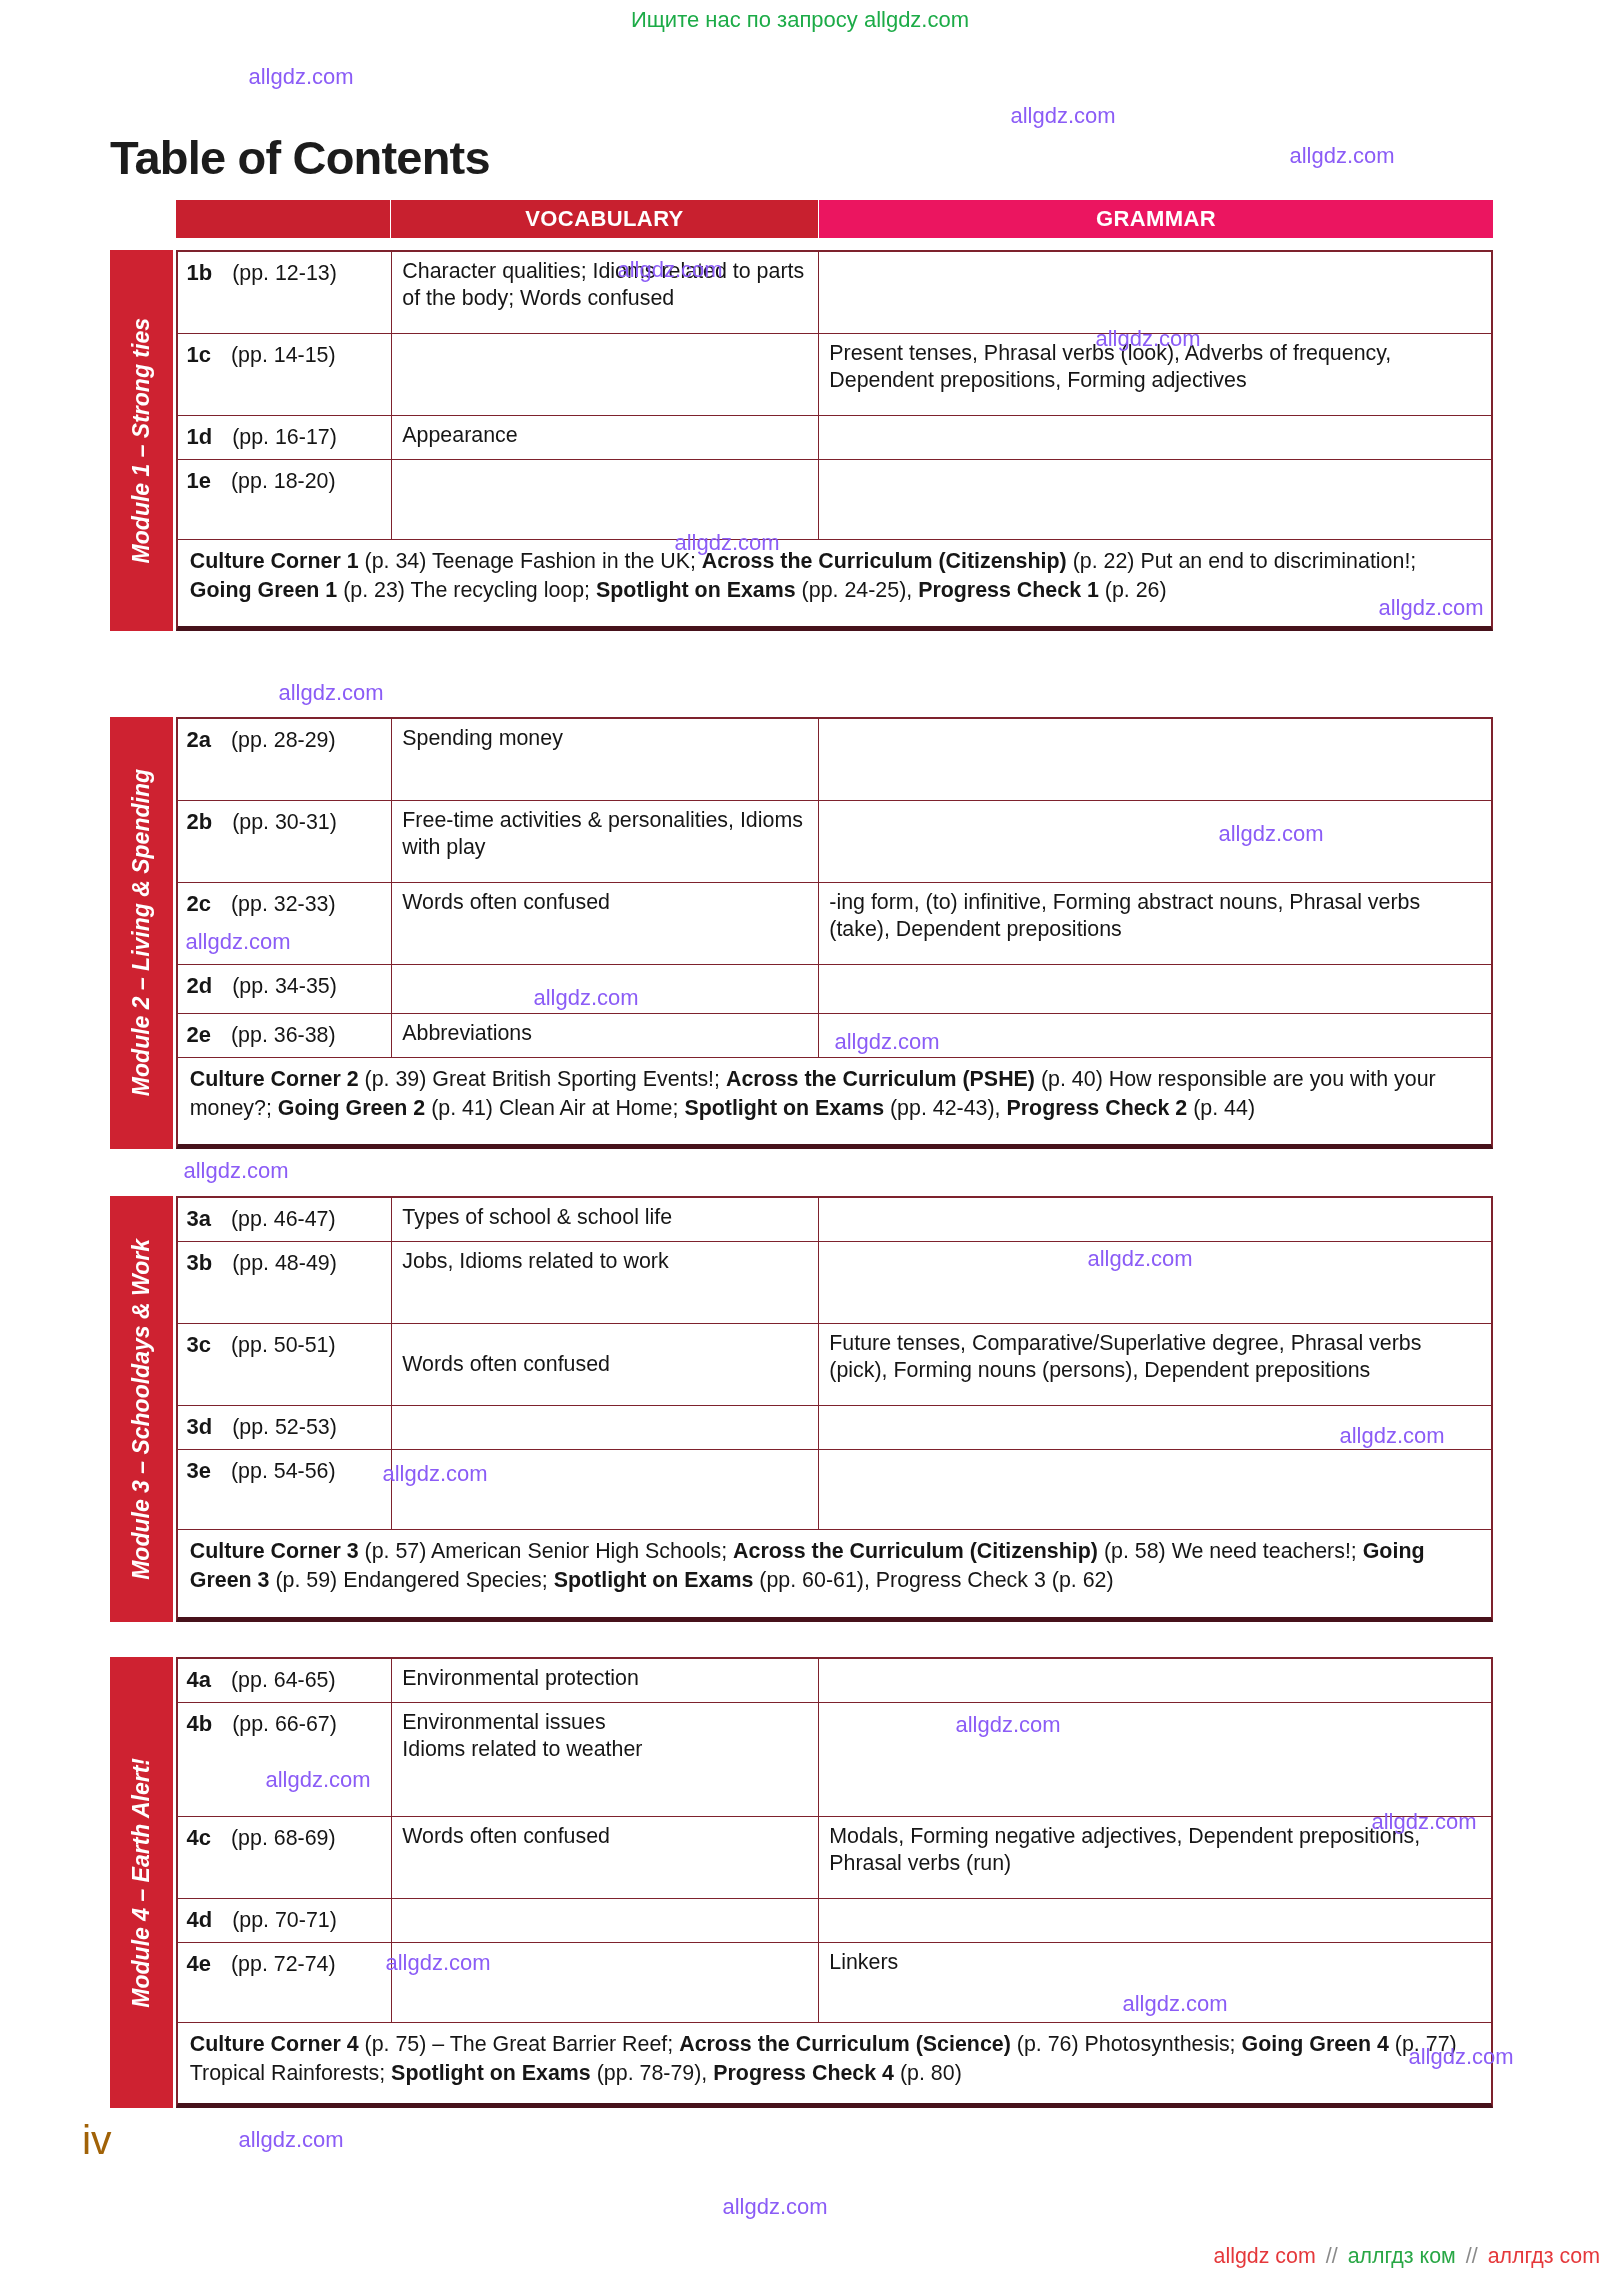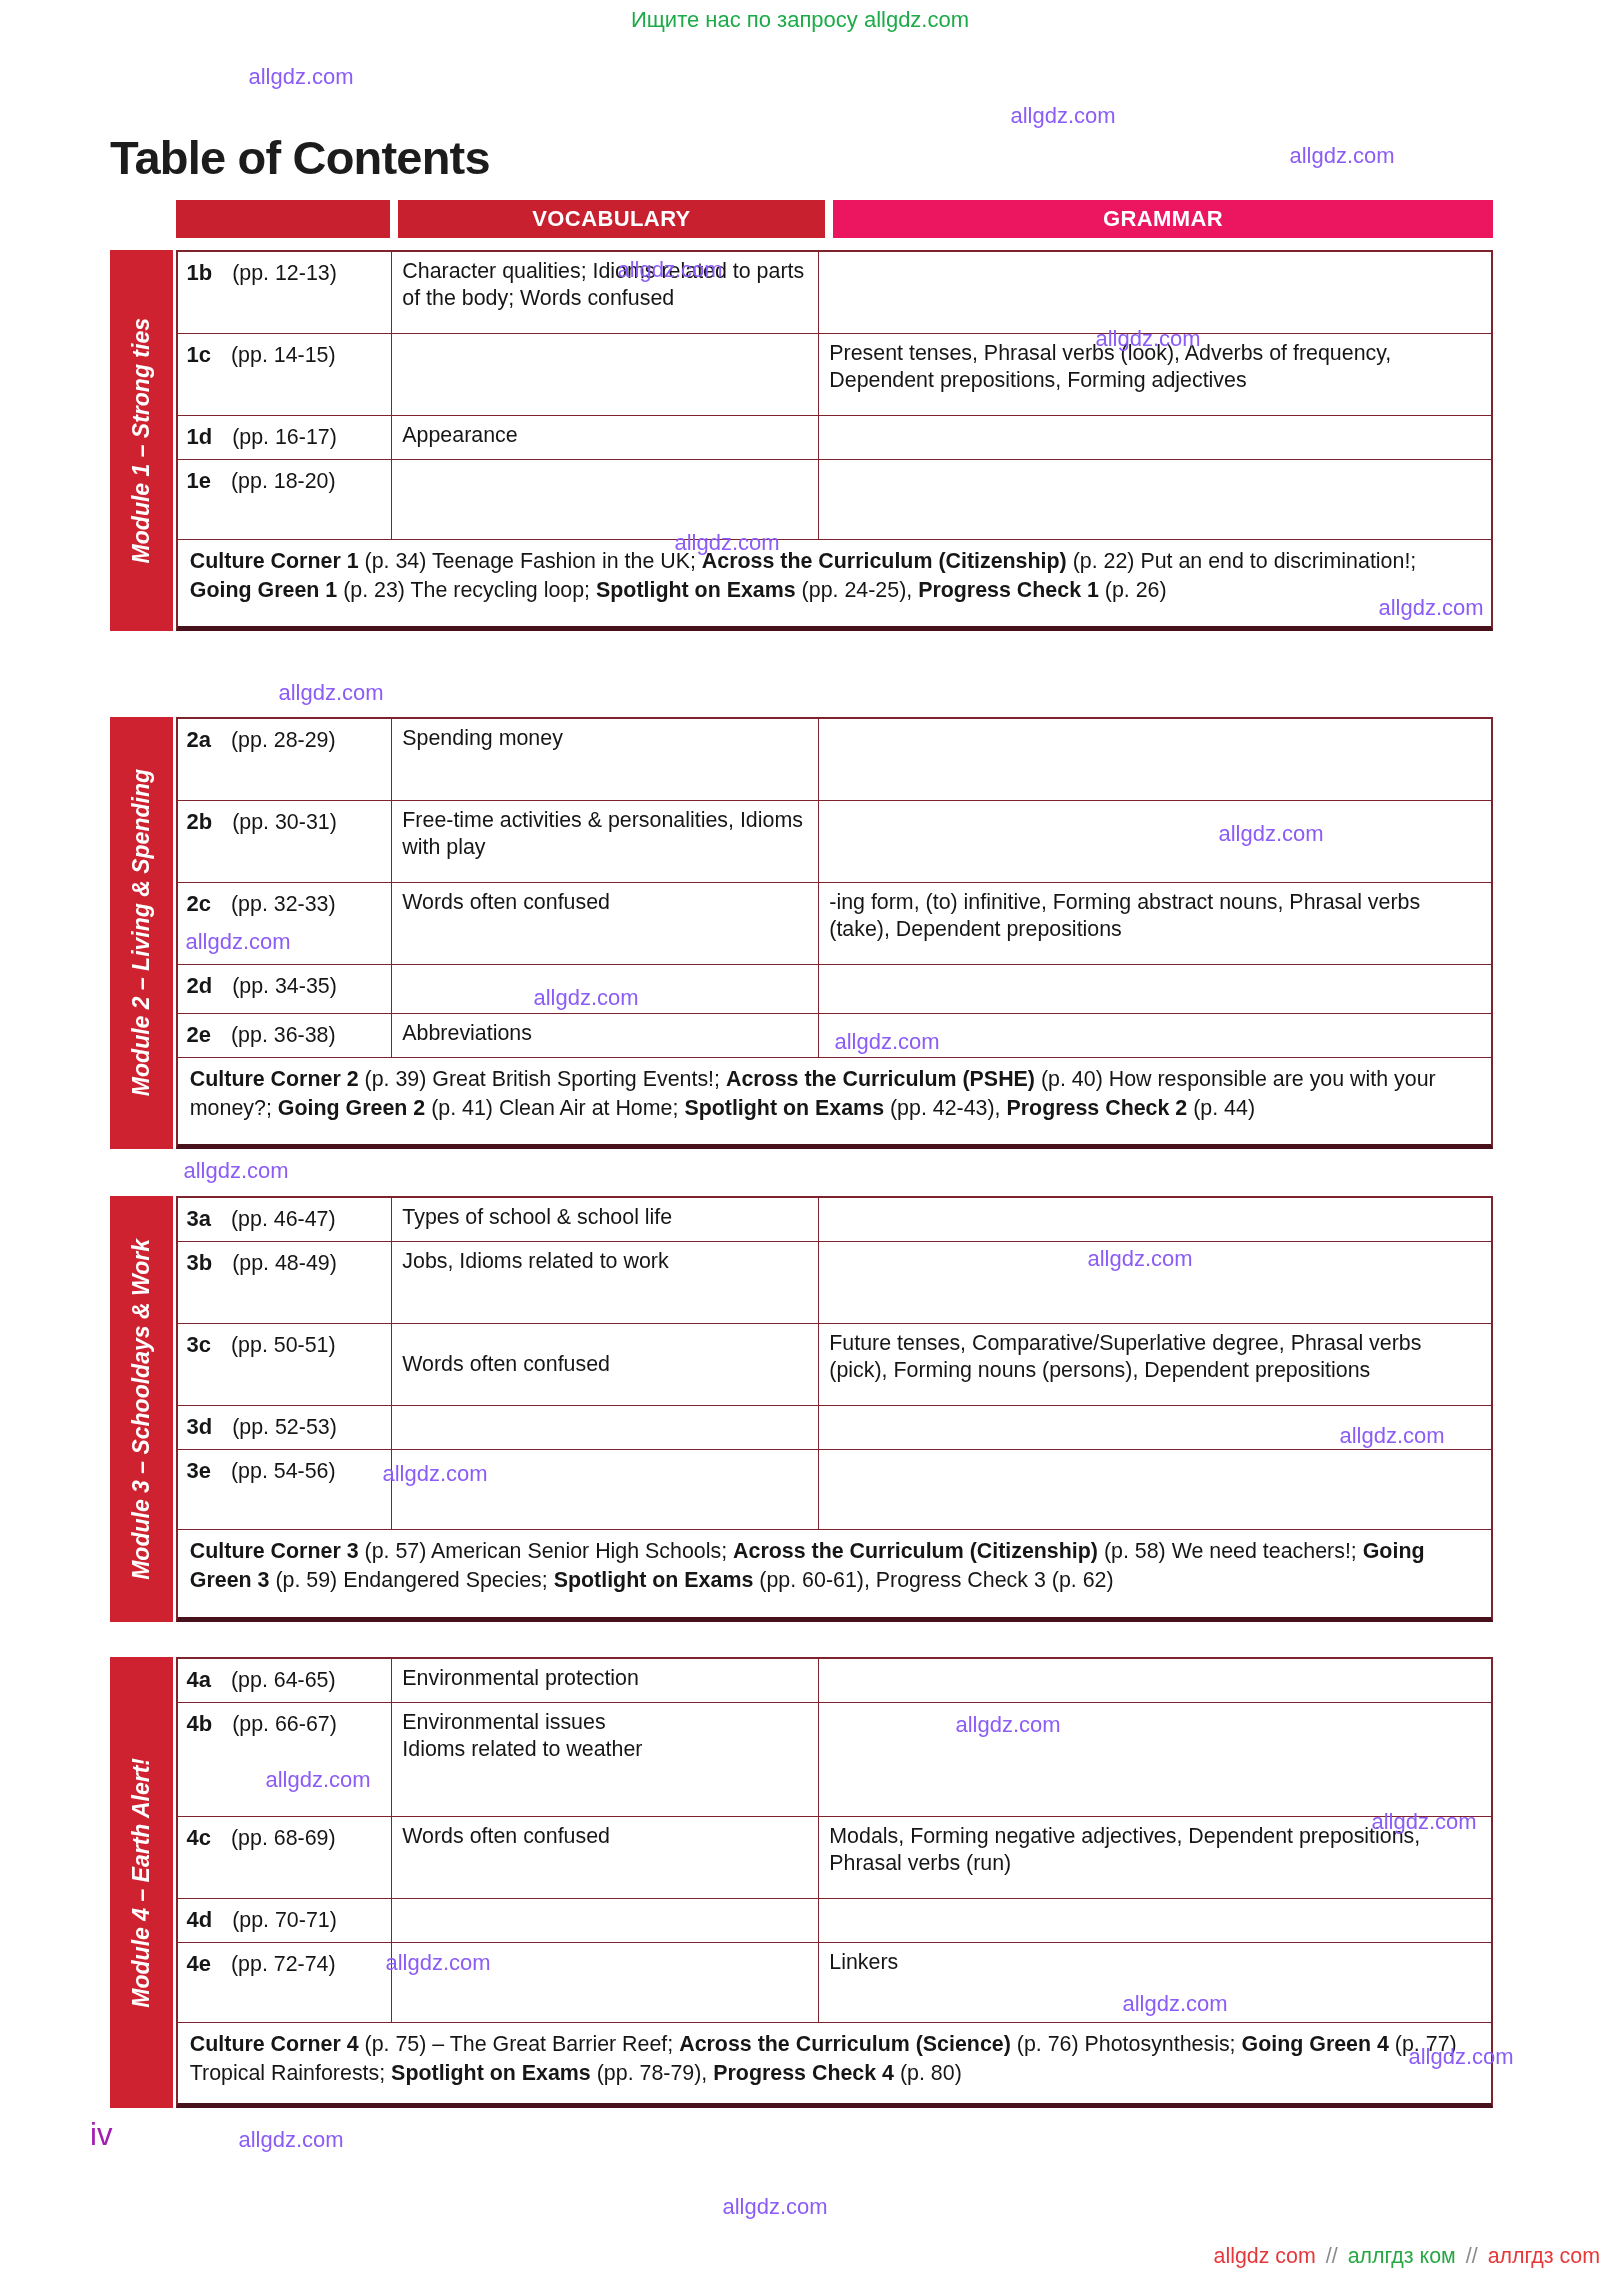--- a/index.html
+++ b/index.html
@@ -17,21 +17,21 @@
   }
   .title-wrap {
     position: absolute; top: 130px; left: 110px; width: 1383px;
     text-align: left;
   }
   .title {
     font-size: 47px; font-weight: bold; color: #1c1c1c; letter-spacing: -0.8px;
   }
   .col-header {
     position: absolute; top: 200px; left: 176px; width: 1317px; height: 38px;
-    display: flex; gap: 8px;
+    display: flex; gap: 1px;
   }
   .hcell {
     display: flex; align-items: center; justify-content: center;
     color: #fff; font-weight: bold; font-size: 22px; letter-spacing: 0.4px;
   }
   .hcell.blank   { width: 214px; background: #c8202f; }
   .hcell.vocab   { width: 427px; background: #c8202f; }
   .hcell.grammar { flex: 1;      background: #eb1560; }
 
   .module { position: absolute; left: 110px; width: 1383px; display: flex; }
@@ -60,21 +60,21 @@
   .vmid { display: flex; align-items: center; }
   .lesson-id { font-weight: bold; font-size: 22px; }
   .lesson-pages { margin-left: 20px; font-size: 21.4px; }
   .culture { padding: 7.4px 11.5px; font-size: 21.4px; line-height: 1.35; }
   .culture b { font-weight: bold; }
 
   .watermark {
     position: absolute; transform: translate(-50%,-50%);
     font-size: 22px; color: #8b5cf6; z-index: 9; white-space: nowrap;
   }
-  .page-num { position: absolute; left: 90px; top: 2117px; font-size: 31px; color: #a21caf; }
+  .page-num { position: absolute; left: 82px; top: 2117px; font-size: 41px; color: #a16207; }
   .footer-line {
     position: absolute; top: 2244px; left: 0; width: 100%;
     text-align: right; font-size: 21.4px;
   }
   .footer-line .red   { color: #e5383b; }
   .footer-line .green { color: #28a745; }
   .footer-line .sep   { color: #8a8a8a; margin: 0 10px; }
 </style>
 </head>
 <body>

